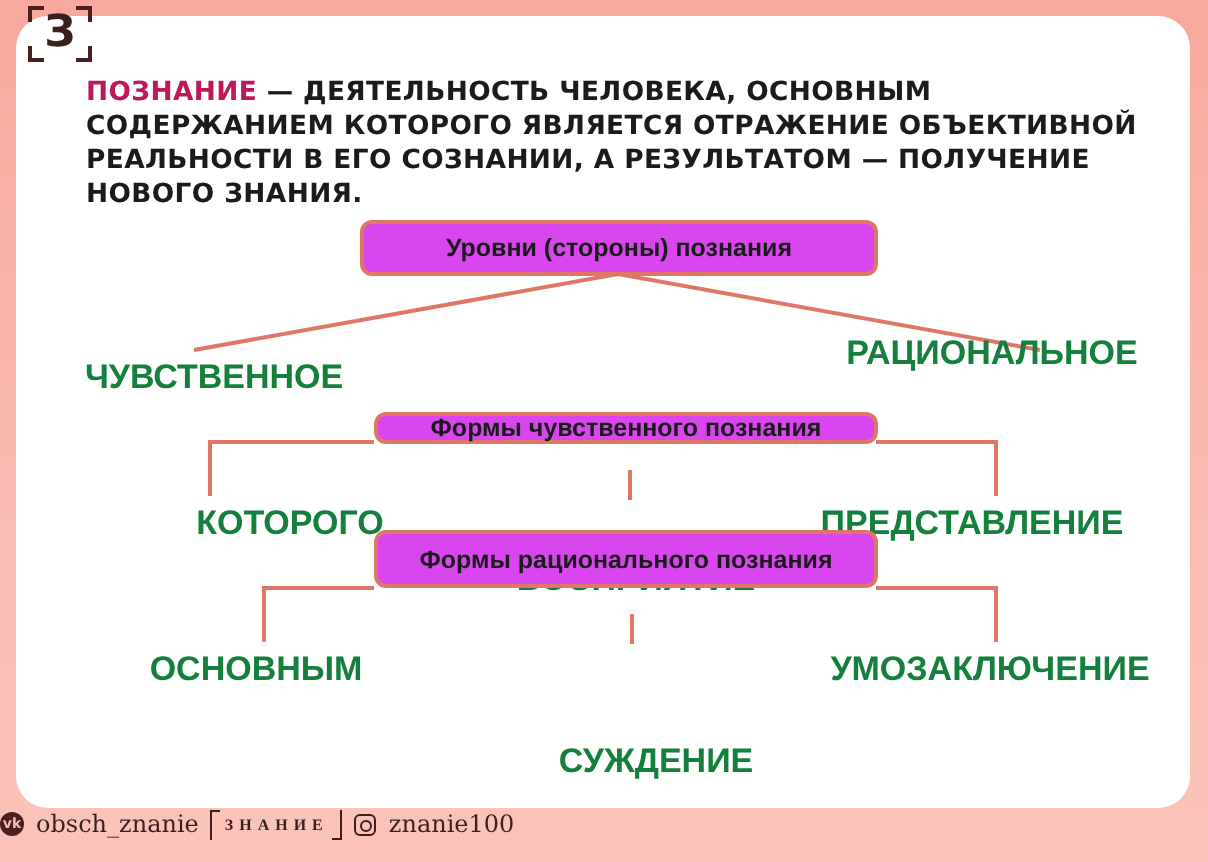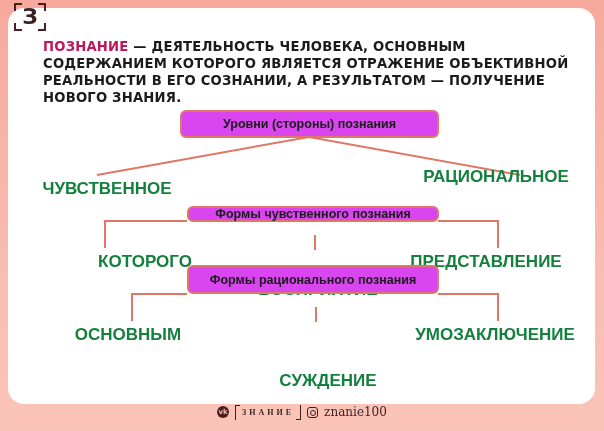--- a/index.html
+++ b/index.html
@@ -35,21 +35,21 @@
     position:absolute; background:#d946ef; border:2px solid #e07766; border-radius:6px;
     box-sizing:border-box; text-align:center; font-weight:bold; font-size:12.5px; color:#1a1a1a;
     display:flex; align-items:center; justify-content:center;
   }
   .label {
     position:absolute; font-weight:bold; font-size:17px; color:#15803d; white-space:nowrap;
     transform:translateX(-50%);
   }
   .footer {
     position:absolute; left:0; right:0; top:404px; height:16px;
-    display:flex; align-items:center; justify-content:center; gap:6px;
+    display:flex; align-items:center; gap:6px;
     font-family:"DejaVu Serif", serif; font-size:12px; color:#3b1f1f;
   }
   .vk-icon {
     width:12px; height:12px; border-radius:50%; background:#4a1f1f; color:#f9bcb0;
     font-family:"DejaVu Sans", sans-serif; font-size:7px; font-weight:bold;
     display:flex; align-items:center; justify-content:center;
   }
   .brand {
     position:relative; padding:0 7px; font-family:Liberation Serif, serif; font-weight:bold;
     font-size:8px; letter-spacing:3px; color:#3b1f1f;
@@ -113,16 +113,17 @@
 
 <div class="box" style="left:187px; top:265px; width:252px; height:29px;">
   <span>Формы рационального познания</span>
 </div>
 <div class="label" style="left:128px; top:325px;">ОСНОВНЫМ</div>
 <div class="label" style="left:328px; top:325px;margin-top:46px;">СУЖДЕНИЕ</div>
 <div class="label" style="left:495px; top:325px;">УМОЗАКЛЮЧЕНИЕ</div>
 
 <div class="footer">
   <span class="vk-icon">vk</span>
+  <span>obsch_znanie</span>
   <span class="brand">ЗНАНИЕ</span>
   <span class="ig-icon"></span>
   <span>znanie100</span>
 </div>
 
 </body></html>

